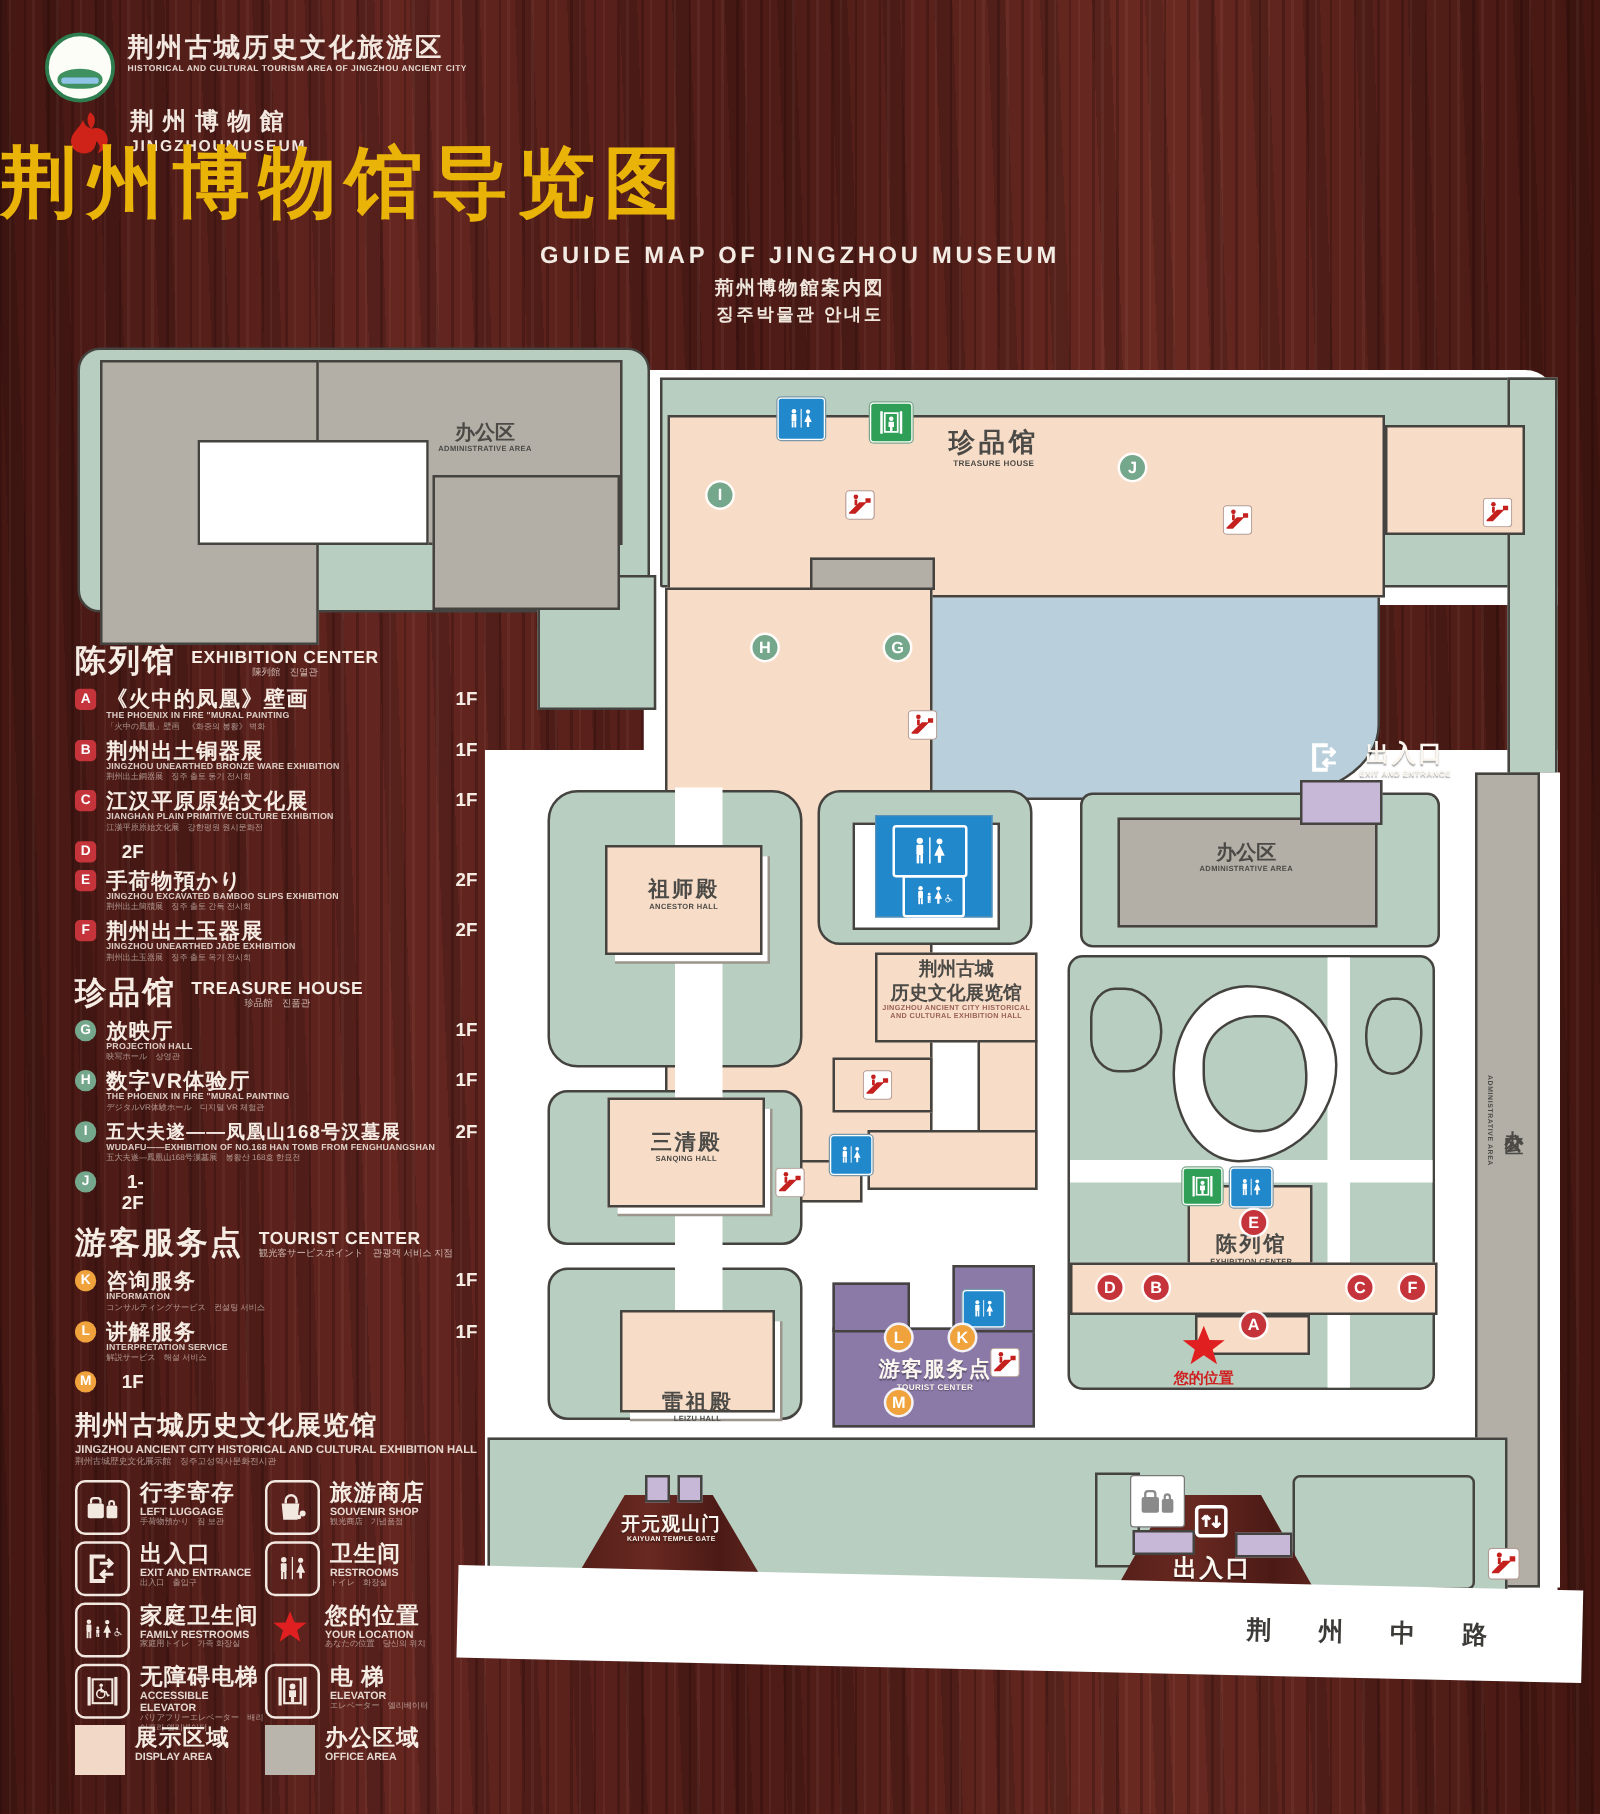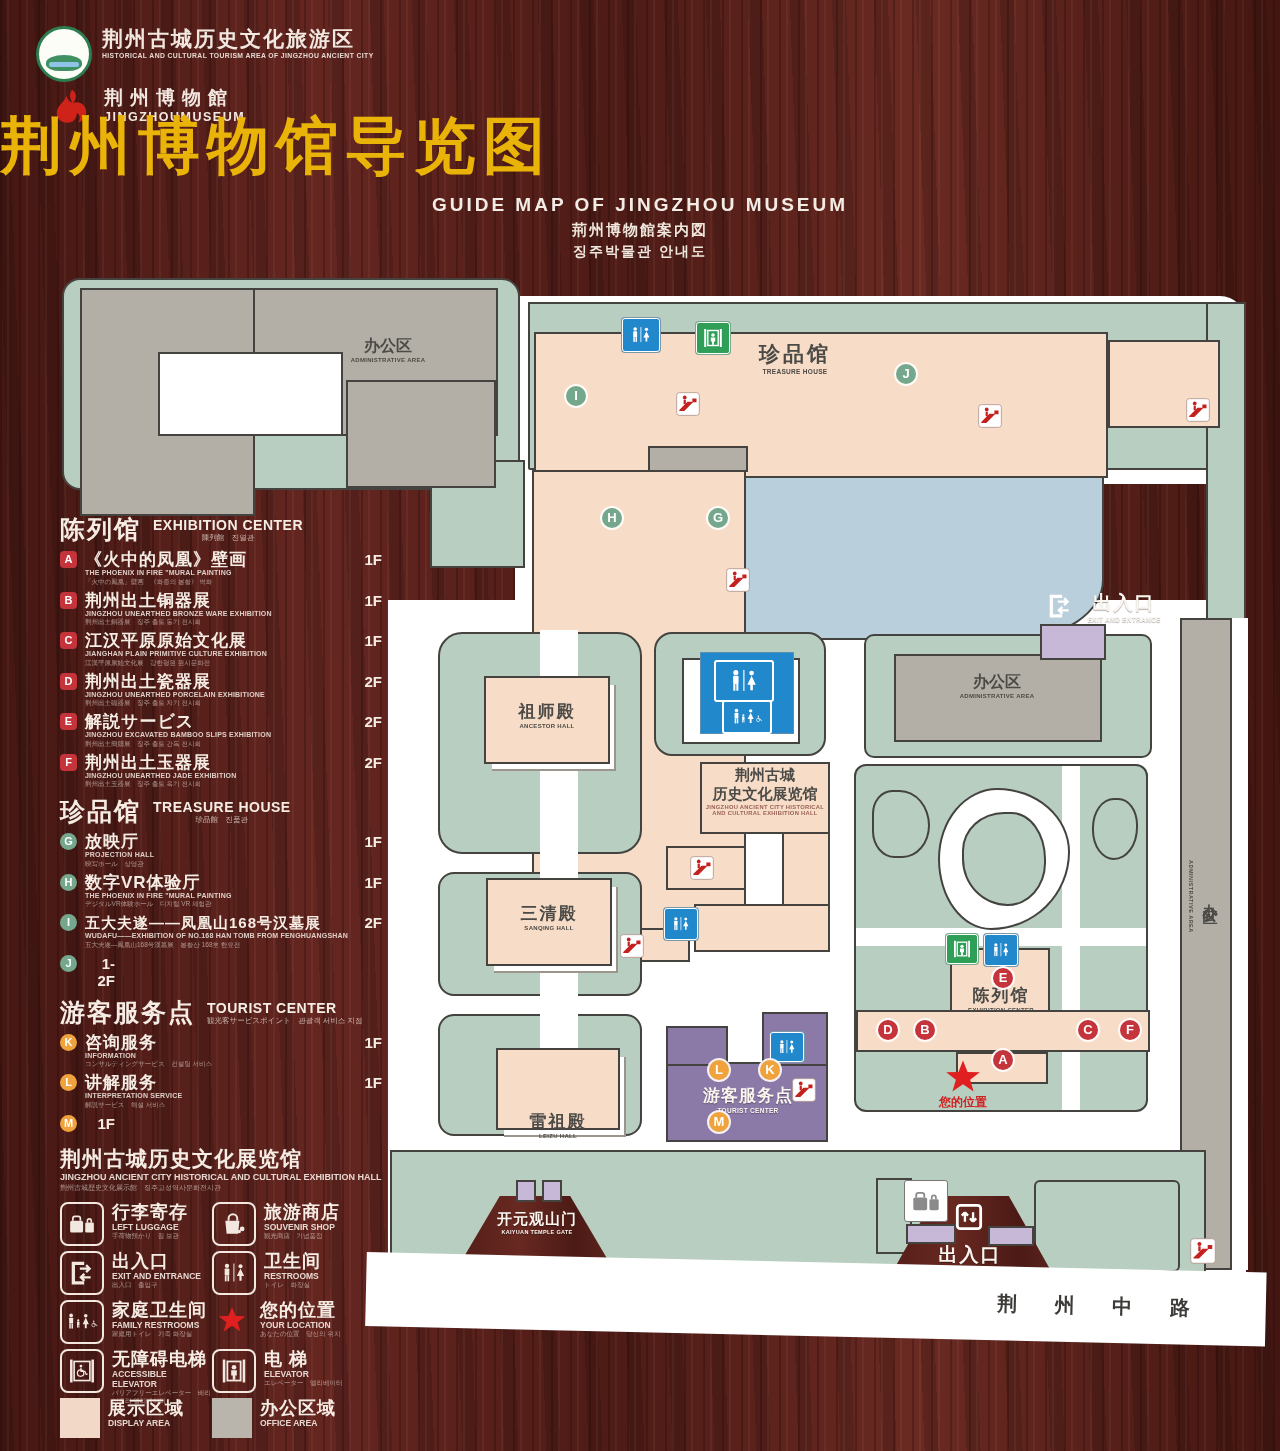--- a/index.html
+++ b/index.html
@@ -477,31 +477,26 @@
     <span class="badge bsq">C</span>
     <div class="li-main">
         <div class="li-cn">江汉平原原始文化展</div>
         <div class="li-en">JIANGHAN PLAIN PRIMITIVE CULTURE EXHIBITION</div>
         <div class="li-sub">江漢平原原始文化展　강한평원 원시문화전</div>
       </div>
     <span class="li-floor">1F</span>
   </div>
   <div class="li">
     <span class="badge bsq">D</span>
-    <div class="li-main">
-        <div class="li-cn">荆州出土瓷器展</div>
-        <div class="li-en">JINGZHOU UNEARTHED PORCELAIN EXHIBITIONE</div>
-        <div class="li-sub">荆州出土磁器展　징주 출토 자기 전시회</div>
-      </div>
     <span class="li-floor">2F</span>
   </div>
   <div class="li">
     <span class="badge bsq">E</span>
     <div class="li-main">
-        <div class="li-cn">解説サービス</div>
+        <div class="li-cn">手荷物預かり</div>
         <div class="li-en">JINGZHOU EXCAVATED BAMBOO SLIPS EXHIBITION</div>
         <div class="li-sub">荆州出土簡牘展　징주 출토 간독 전시회</div>
       </div>
     <span class="li-floor">2F</span>
   </div>
   <div class="li">
     <span class="badge bsq">F</span>
     <div class="li-main">
         <div class="li-cn">荆州出土玉器展</div>
         <div class="li-en">JINGZHOU UNEARTHED JADE EXHIBITION</div>

